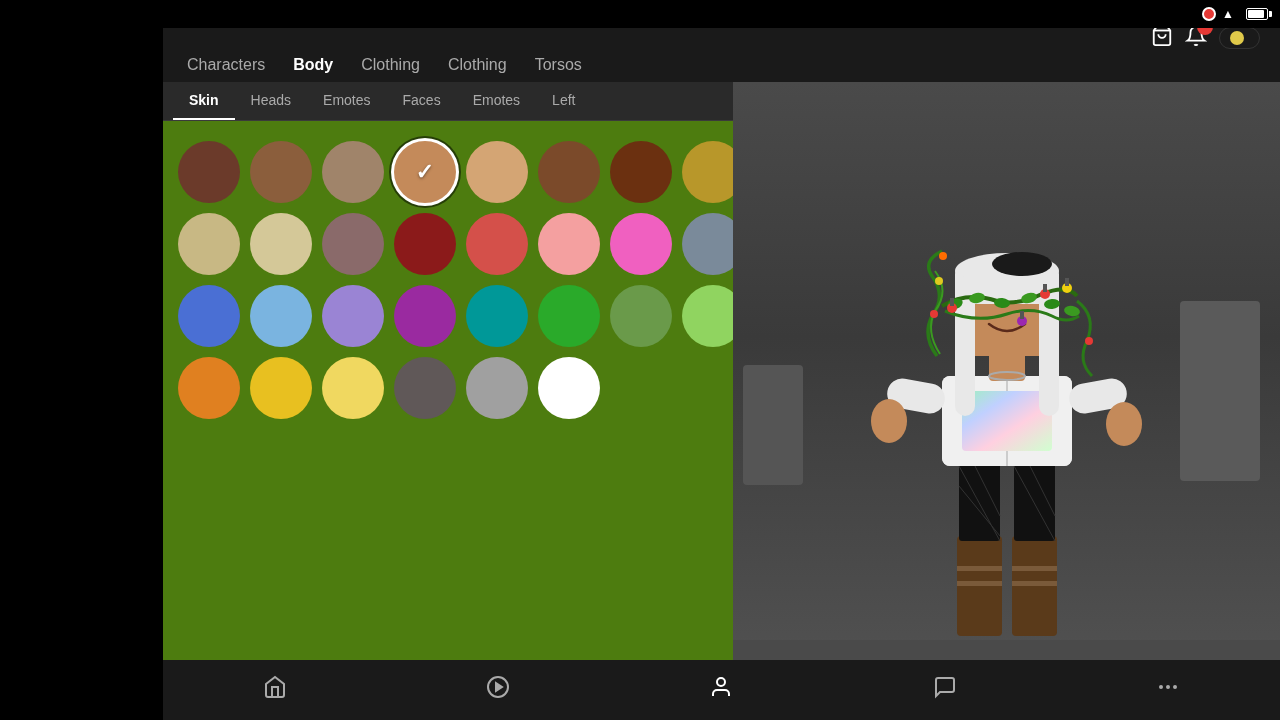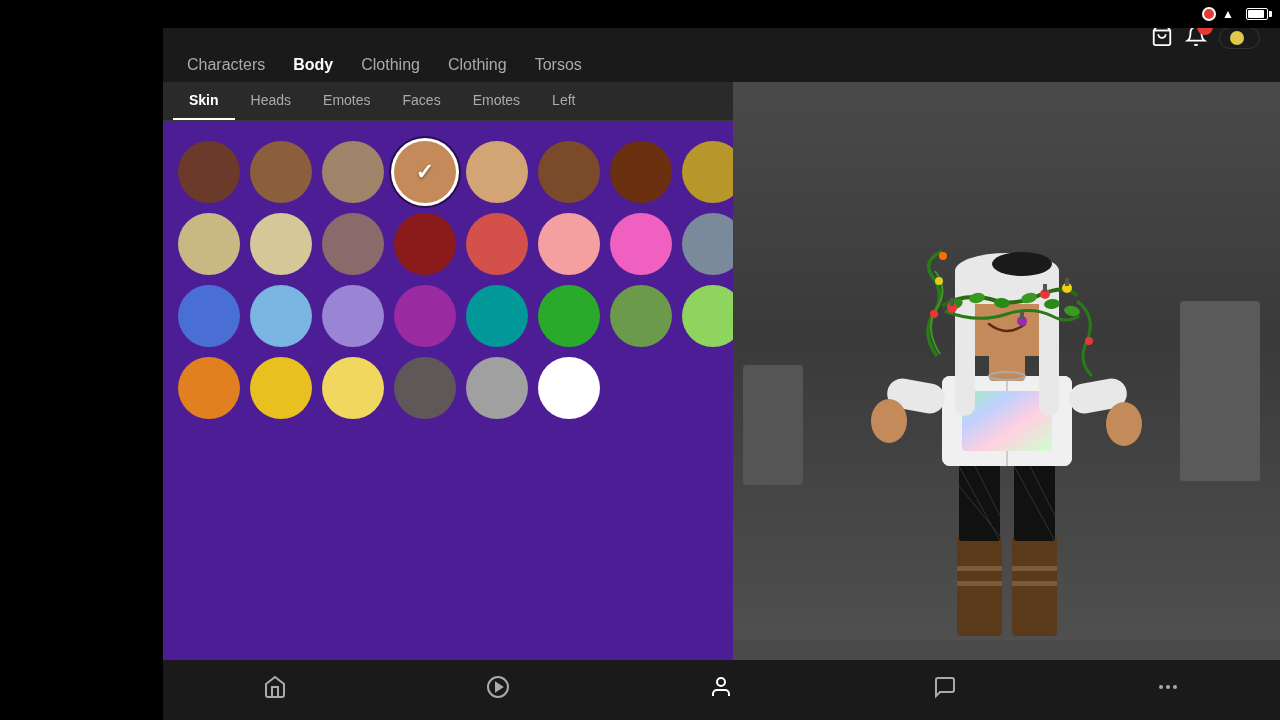--- a/index.html
+++ b/index.html
@@ -188,21 +188,21 @@
 
     
     .content-area {
       display: flex;
       flex: 1;
     }
 
     
     .left-panel {
       width: 570px;
-      background: #4c1d95;
+      background: #4d7c0f;
       display: flex;
       flex-direction: column;
     }
 
     
     .body-tabs {
       display: flex;
       gap: 0;
       padding: 0 10px;
       background: #2a2a2a;

